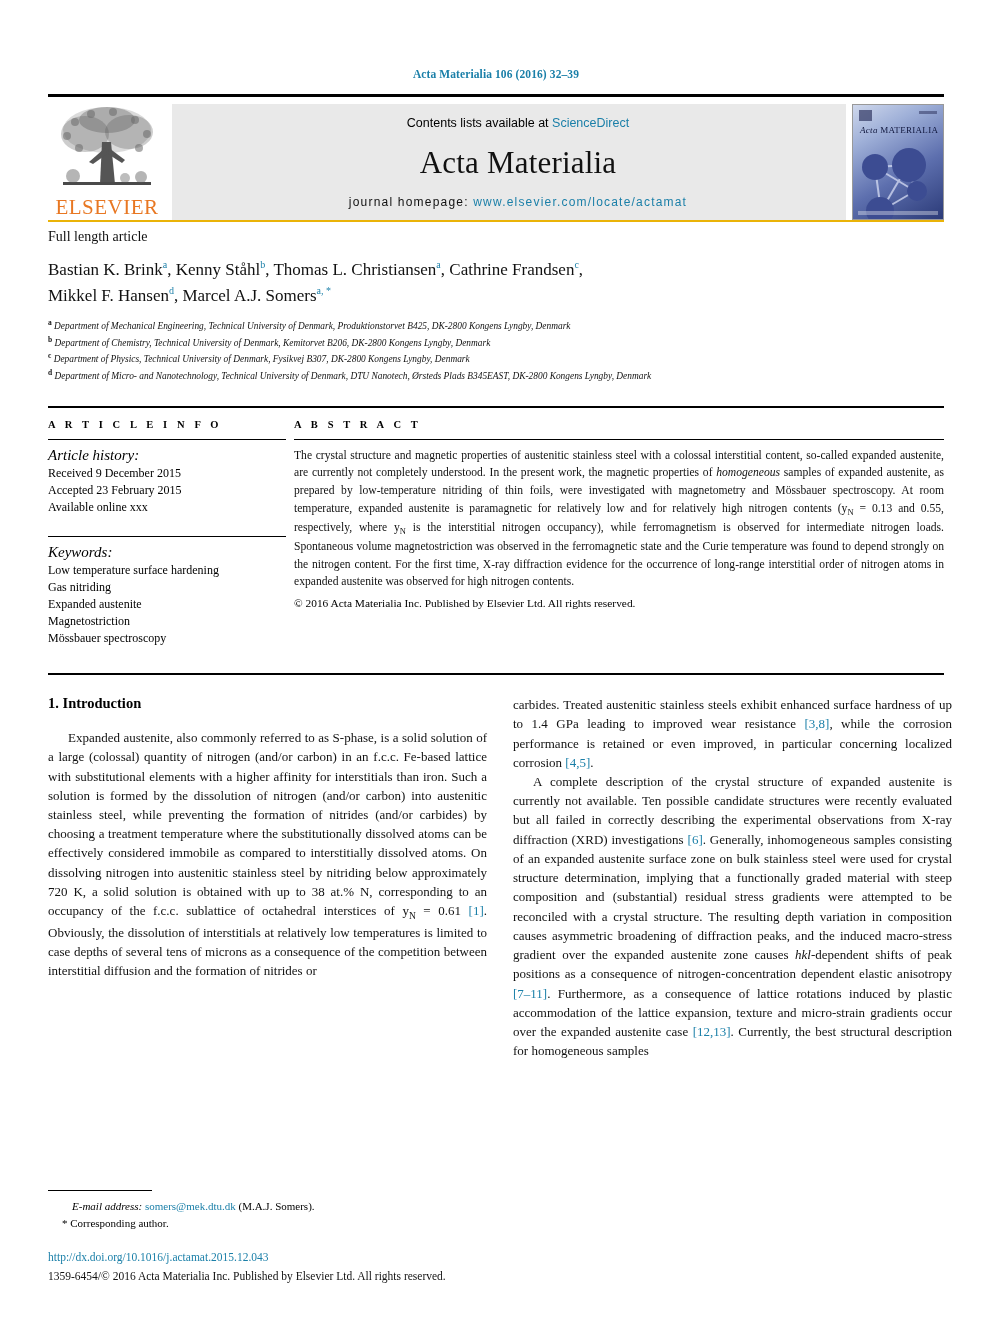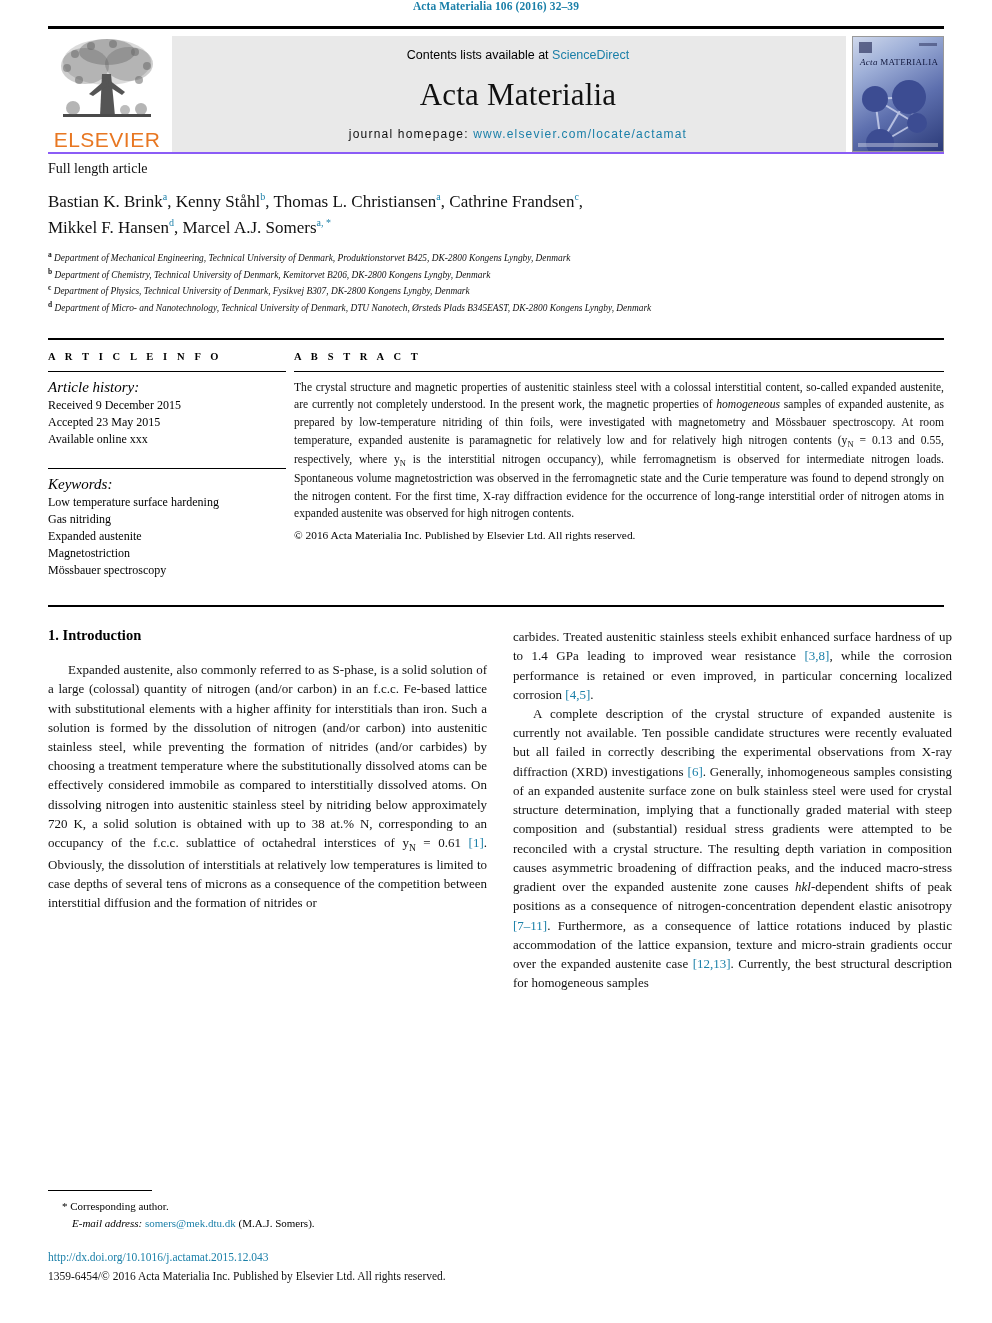--- a/index.html
+++ b/index.html
@@ -22,20 +22,21 @@
     padding: 0;
   }
 
   
   .running-head {
     text-align: center;
     color: #1a7fa8;
     font-size: 11.5px;
     font-family: "Liberation Serif", serif;
     font-weight: bold;
+    padding-top: 68px;
     letter-spacing: .1px;
   }
 
   
   .masthead {
     margin: 14px 48px 0 48px;
     border-top: 3px solid #000;
     padding-top: 7px;
     display: flex;
     align-items: stretch;
@@ -46,21 +47,21 @@
     flex: 0 0 118px;
     display: flex;
     flex-direction: column;
     justify-content: flex-end;
     align-items: center;
     padding-bottom: 2px;
   }
   .tree-svg { display:block; }
   .elsevier-word {
     color: #E87722;
-    font-family: Liberation Sans, sans-serif;
+    font-family: Liberation Serif, serif;
     font-size: 21px;
     letter-spacing: .5px;
     line-height: 1;
     margin-top: 1px;
   }
   .journal-band {
     flex: 1 1 auto;
     background: #e9e9e9;
     margin-left: 6px;
     margin-right: 6px;
@@ -125,21 +126,21 @@
   .cover-bottom {
     position: absolute;
     bottom: 4px; left: 5px; right: 5px;
     height: 4px;
     background: rgba(255,255,255,.35);
   }
 
   
   .type-band {
     margin: 0 48px;
-    border-top: 2px solid #8b5cf6;
+    border-top: 2px solid #eab308;
     padding-top: 7px;
   }
   .article-type {
     font-family: "Liberation Serif", serif;
     font-size: 14px;
     color: #111;
     margin-bottom: 12px;
   }
   .title-row {
     display: flex;
@@ -402,21 +403,21 @@
   </div>
 
   <div class="info-abstract">
 
     <div class="col-info">
       <div class="sec-head">A R T I C L E   I N F O</div>
       <div class="rule"></div>
       <div class="sub-italic">Article history:</div>
       <div class="info-list">
         <div>Received 9 December 2015</div>
-        <div>Accepted 23 May 2015</div>
+        <div>Accepted 23 February 2015</div>
         <div>Available online xxx</div>
       </div>
       <div class="kw-block">
         <div class="rule"></div>
         <div class="sub-italic">Keywords:</div>
         <div class="info-list">
           <div>Low temperature surface hardening</div>
           <div>Gas nitriding</div>
           <div>Expanded austenite</div>
           <div>Magnetostriction</div>
@@ -441,29 +442,29 @@
     </div>
 
     <div class="bodycol">
       <p class="body-p" style="text-indent:0"><span>carbides. Treated austenitic stainless steels exhibit enhanced surface hardness of up to 1.4 GPa leading to improved wear resistance </span><span class="ref">[3,8]</span><span>, while the corrosion performance is retained or even improved, in particular concerning localized corrosion </span><span class="ref">[4,5]</span><span>.</span></p>
       <p class="body-p"><span>A complete description of the crystal structure of expanded austenite is currently not available. Ten possible candidate structures were recently evaluated but all failed in correctly describing the experimental observations from X-ray diffraction (XRD) investigations </span><span class="ref">[6]</span><span>. Generally, inhomogeneous samples consisting of an expanded austenite surface zone on bulk stainless steel were used for crystal structure determination, implying that a functionally graded material with steep composition and (substantial) residual stress gradients were attempted to be reconciled with a crystal structure. The resulting depth variation in composition causes asymmetric broadening of diffraction peaks, and the induced macro-stress gradient over the expanded austenite zone causes </span><i>hkl</i><span>-dependent shifts of peak positions as a consequence of nitrogen-concentration dependent elastic anisotropy </span><span class="ref">[7–11]</span><span>. Furthermore, as a consequence of lattice rotations induced by plastic accommodation of the lattice expansion, texture and micro-strain gradients occur over the expanded austenite case </span><span class="ref">[12,13]</span><span>. Currently, the best structural description for homogeneous samples</span></p>
     </div>
   </div>
 
   <div class="footnote">
     <div class="fn-rule"></div>
-    <div class="fn-line fn-indent">
-      <span>*</span>
-      <span>Corresponding author.</span>
-    </div>
     <div class="fn-line fn-indent" style="padding-left:24px">
       <i>E-mail address:</i>
       <span class="mail">somers@mek.dtu.dk</span>
       <span>(M.A.J. Somers).</span>
     </div>
+    <div class="fn-line fn-indent">
+      <span>*</span>
+      <span>Corresponding author.</span>
+    </div>
   </div>
 
   <div class="doi-block">
     <span class="doi-link">http://dx.doi.org/10.1016/j.actamat.2015.12.043</span>
     <span class="issn-line">1359-6454/© 2016 Acta Materialia Inc. Published by Elsevier Ltd. All rights reserved.</span>
   </div>
 
 </div>
 
 </body></html>

